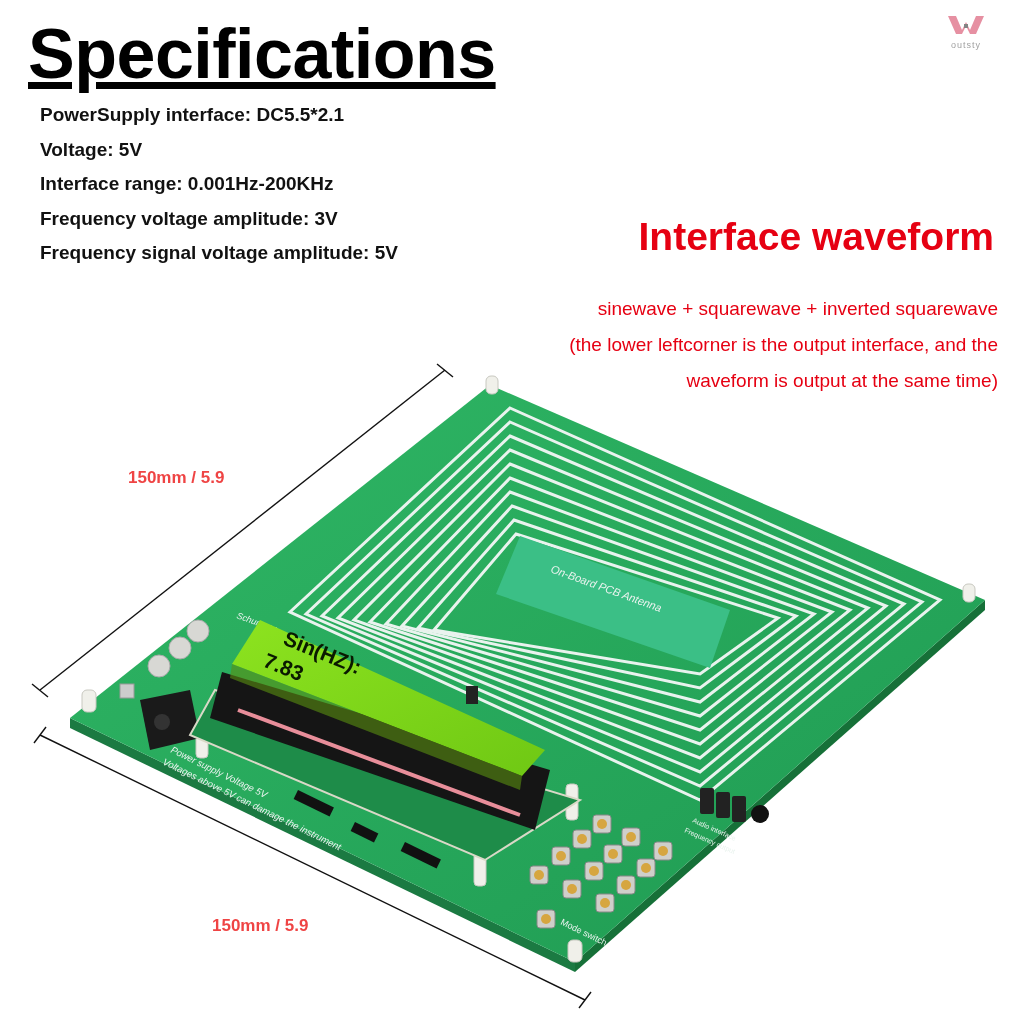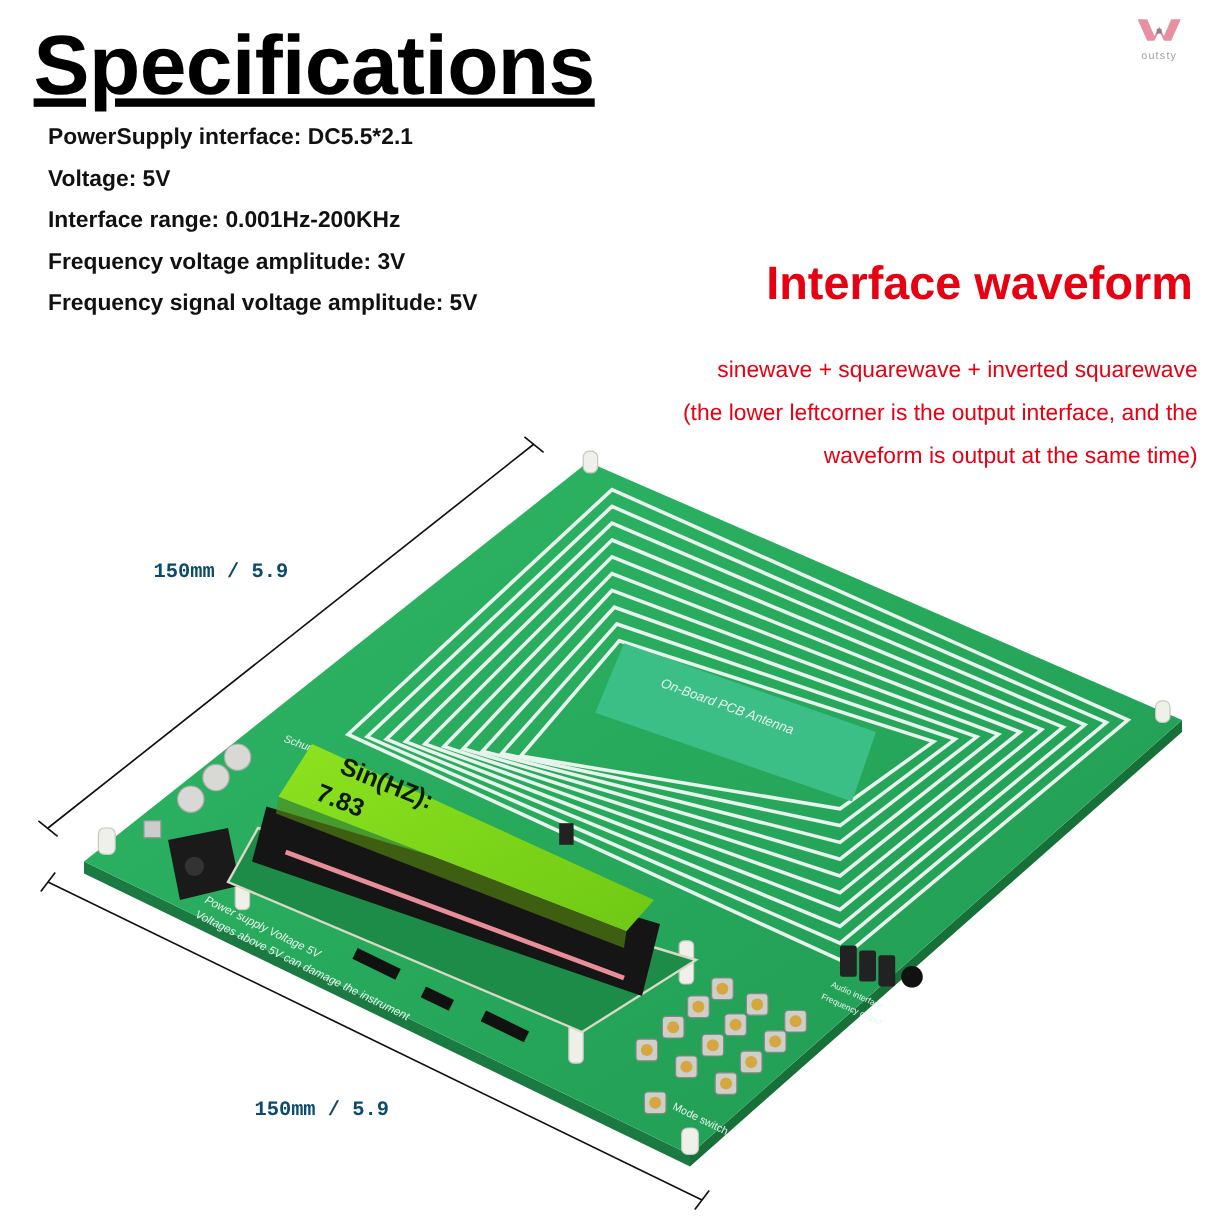--- a/index.html
+++ b/index.html
@@ -8,21 +8,21 @@
   .title { position: absolute; left: 28px; top: 14px; font-size: 70px; font-weight: bold;
            color: #000; letter-spacing: -0.5px; line-height: 80px; text-decoration: underline; }
   .specs { position: absolute; left: 40px; top: 98px; margin: 0; padding: 0; list-style: none; }
   .specs li { font-size: 19px; font-weight: bold; color: #111; height: 34.6px; line-height: 34px; white-space: nowrap; }
   .iw-title { position: absolute; right: 30px; top: 212px; font-size: 39px; font-weight: bold;
               color: #e60012; line-height: 50px; text-align: center; }
   .iw-desc { position: absolute; right: 26px; top: 270px; width: 430px; font-size: 19px; font-weight: normal;
              color: #e60012; line-height: 36px; text-align: right; margin-top: 21px; }
   .logo { position: absolute; right: 28px; top: 12px; width: 60px; height: 40px; text-align: center; opacity: 0.8; }
   .logo-text { font-size: 9px; color: #888; letter-spacing: 1px; display: block; margin-top: -2px; }
-  .dim { position: absolute; font-size: 17px; font-weight: bold; color: #0c4a6e; white-space: nowrap; font-family: Liberation Mono, monospace; }
+  .dim { position: absolute; font-size: 17px; font-weight: bold; color: #ef4444; white-space: nowrap; }
   .dim-left { left: 128px; top: 468px; }
   .dim-bottom { left: 212px; top: 916px; }
   svg.board { position: absolute; left: 0; top: 0; }
 </style>
 </head>
 <body>
 
 <div class="title">Specifications</div>
 
 <ul class="specs">

